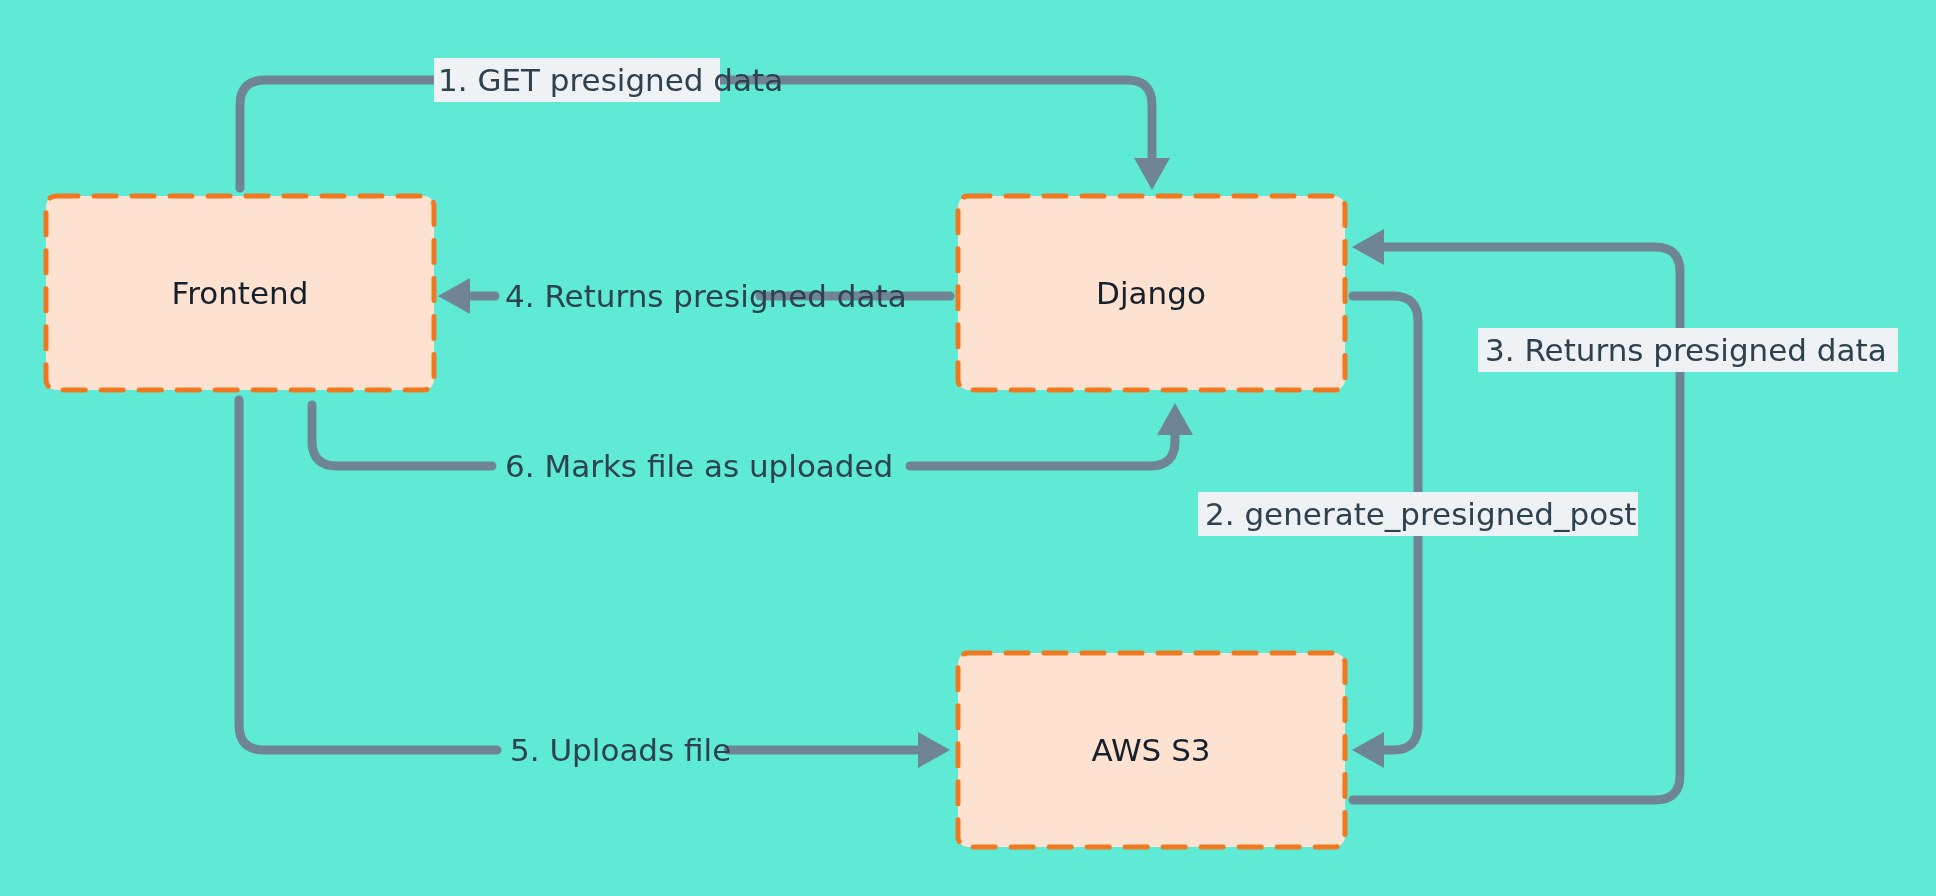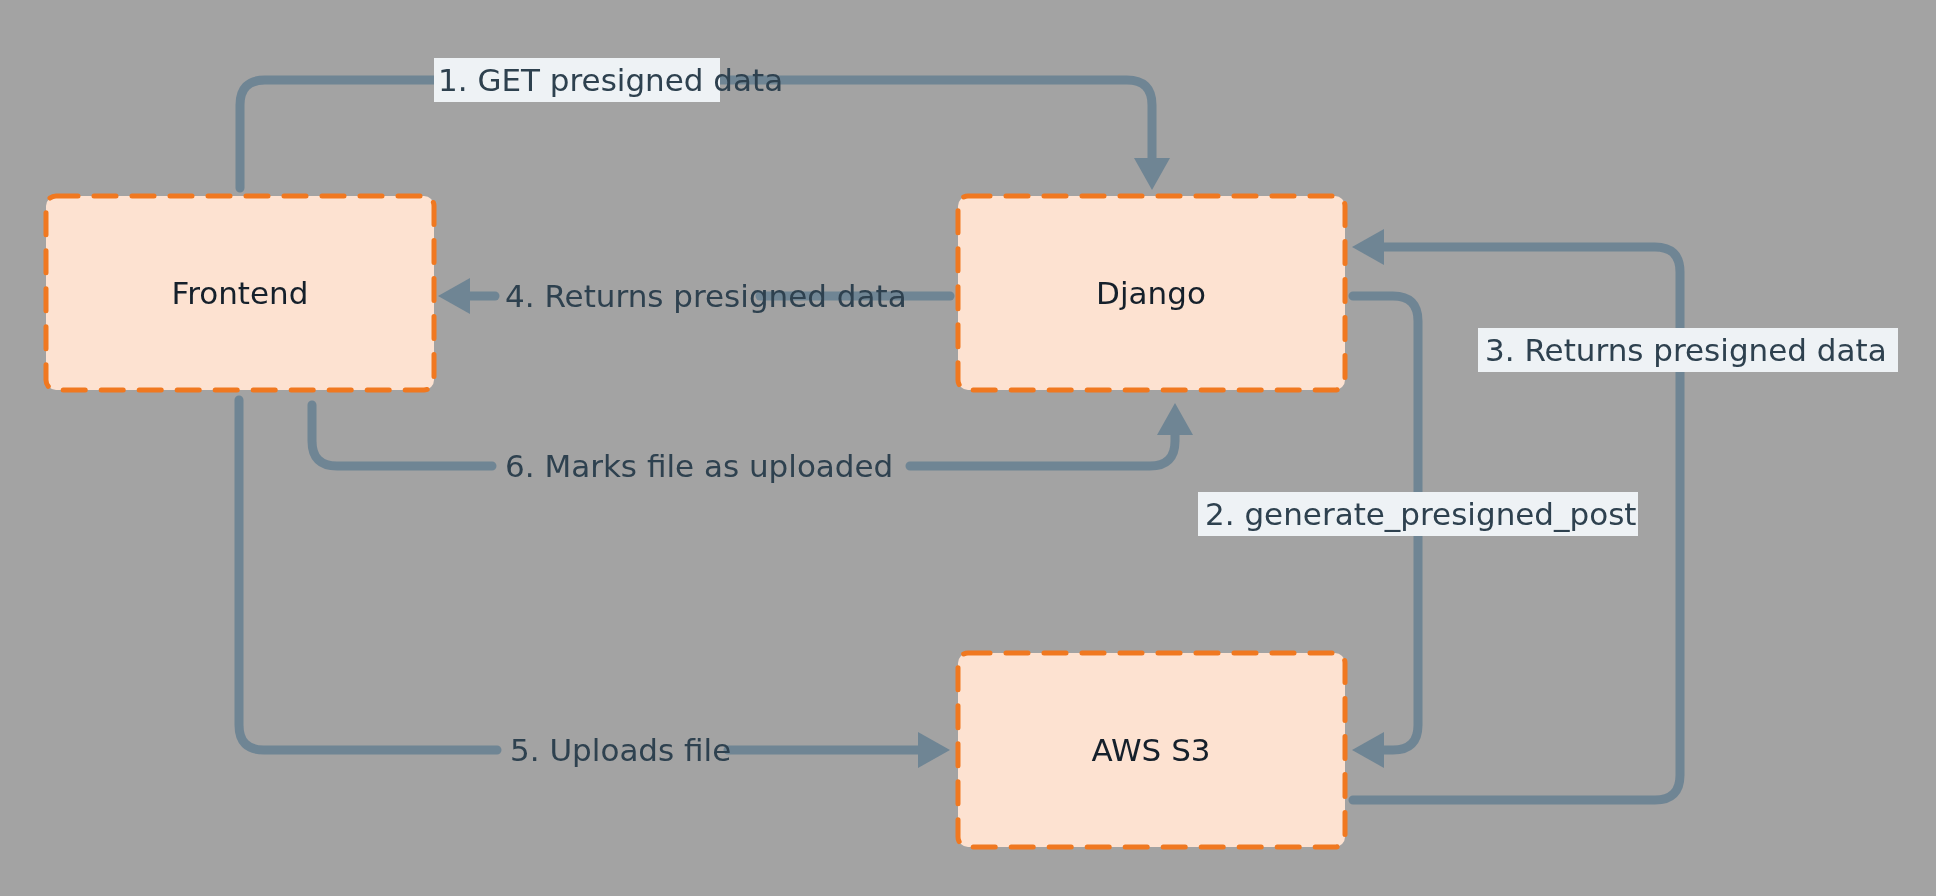--- a/index.html
+++ b/index.html
@@ -10,21 +10,21 @@
   body {
     width: 1936px;
     height: 896px;
     font-family: "DejaVu Sans", sans-serif;
     overflow: hidden;
   }
   #diagram-root {
     position: relative;
     width: 1936px;
     height: 896px;
-    background: #a3a3a3;
+    background: #5eead4;
   }
   svg.canvas {
     position: absolute;
     top: 0;
     left: 0;
     width: 1936px;
     height: 896px;
     display: block;
   }
   .node-rect {

